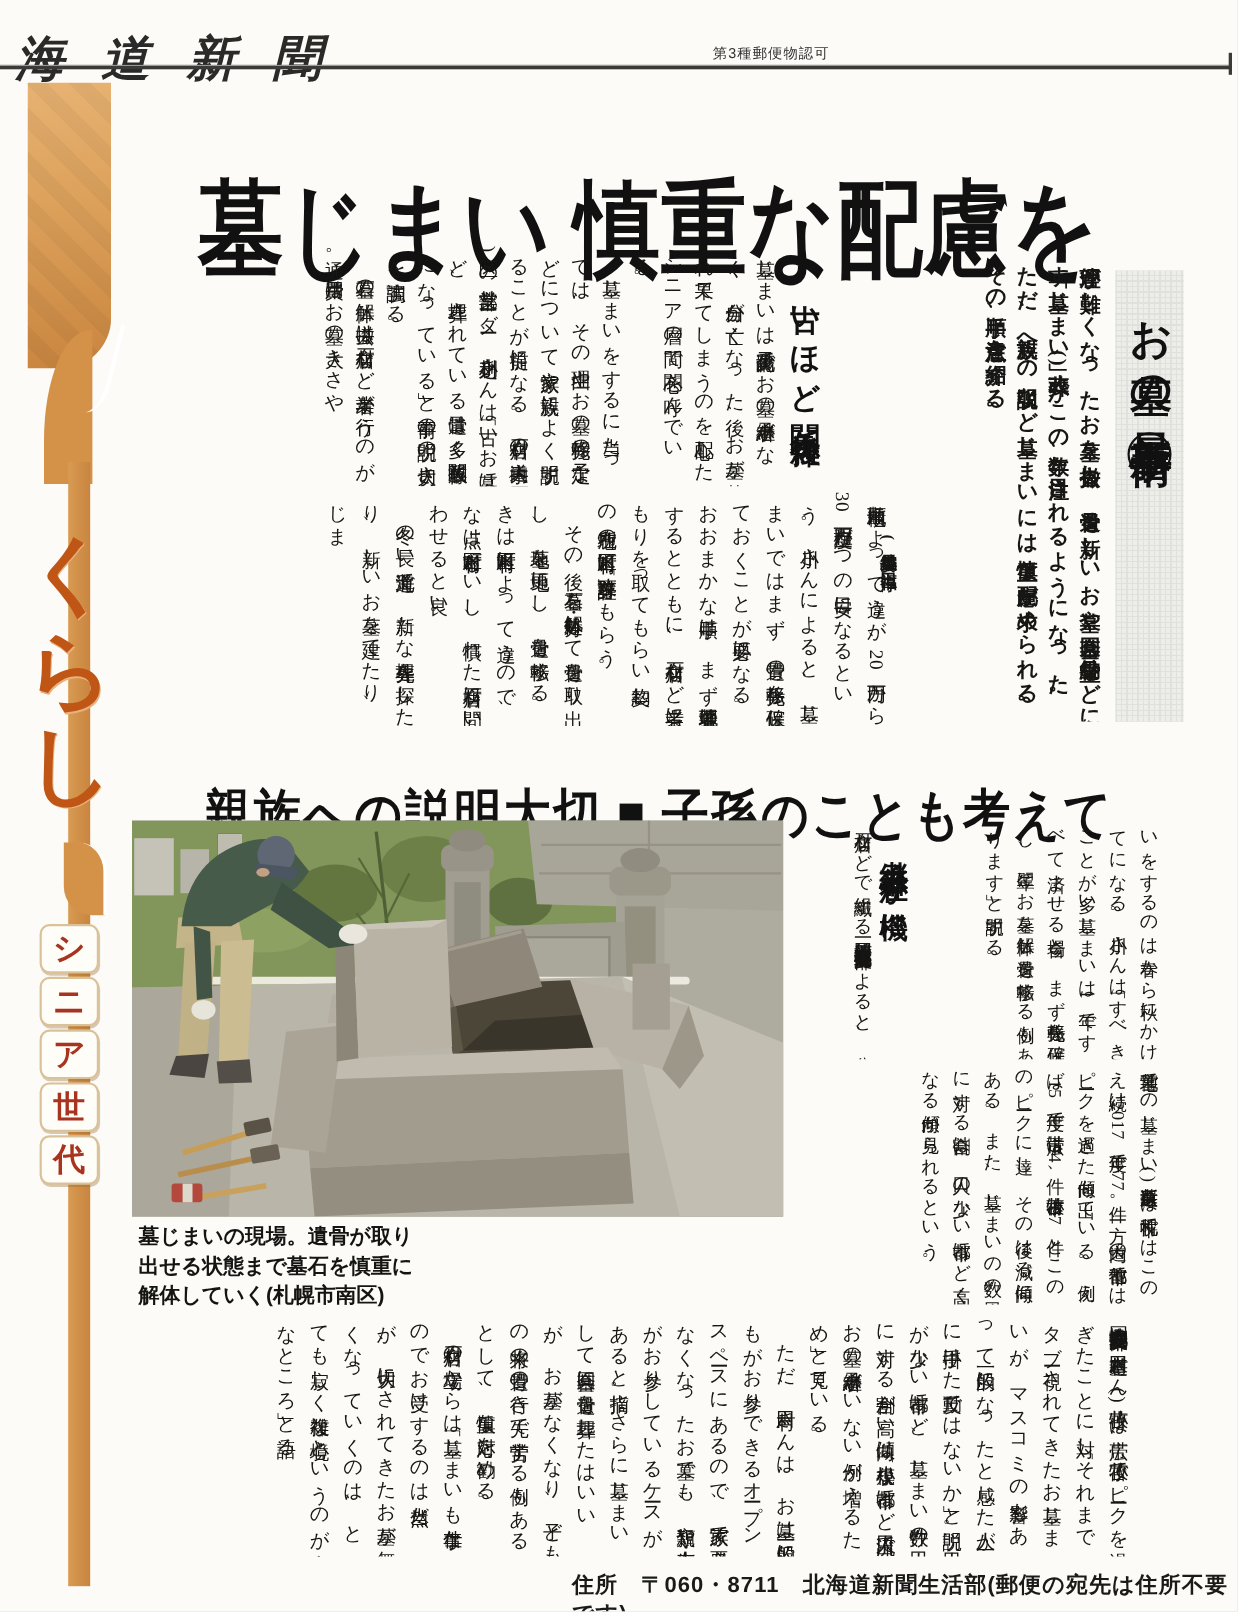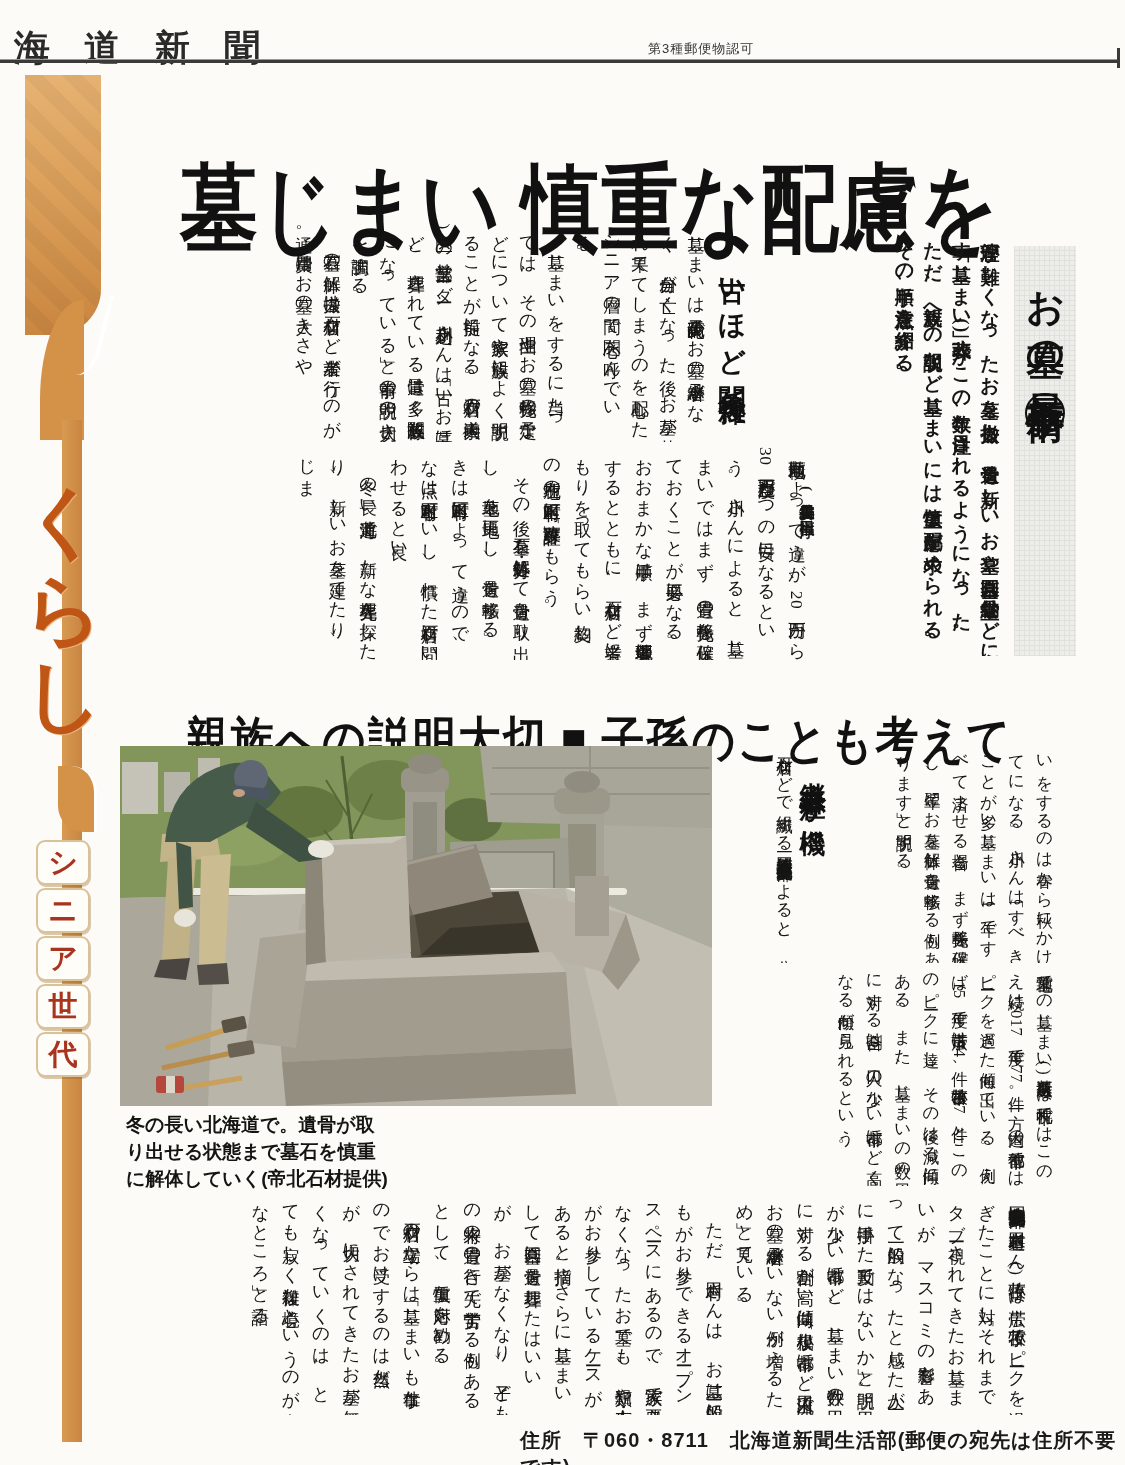--- a/index.html
+++ b/index.html
@@ -15,21 +15,21 @@
   html,body{margin:0;padding:0;background:#e8e6e0;}
   #page{
     position:relative;width:1125px;height:1465px;margin:0 auto;
     background:var(--paper);color:var(--ink);overflow:hidden;
     font-family:"Liberation Sans",sans-serif;
   }
   .abs{position:absolute;}
   
   .masthead{
     left:14px;top:24px;font-family:"Liberation Serif",serif;
-    font-size:36px;font-weight:700;letter-spacing:34px;color:#2a2a28;
+    font-size:44px;font-weight:700;letter-spacing:34px;color:#2a2a28;font-style:italic;
   }
   .permit{left:648px;top:40px;font-size:13px;color:#333;letter-spacing:1px;}
   .top-rule{left:0;top:59px;width:1120px;height:3px;background:#3a3a38;border-top:1px solid #999;}
   .top-rule-tick{left:1117px;top:48px;width:3px;height:20px;background:#3a3a38;}
   
   .side-wide{
     left:25px;top:75px;width:76px;height:260px;
     background:linear-gradient(175deg,#e7b273 0%,var(--accent-orange) 40%,var(--accent-orange-dark) 100%),
                repeating-linear-gradient(45deg,rgba(255,255,255,.07) 0 14px,rgba(0,0,0,.04) 14px 28px);
     background-blend-mode:multiply;border-radius:0 0 46px 0;
@@ -245,21 +245,21 @@
 
       <path d="M46,302 L112,282" stroke="#c79d56" stroke-width="5" fill="none"></path>
       <rect x="102" y="272" width="24" height="13" rx="2" fill="#5a5244" transform="rotate(-12 114 278)"></rect>
       <path d="M42,322 L116,306" stroke="#b98e4c" stroke-width="5" fill="none"></path>
       <rect x="108" y="296" width="26" height="14" rx="2" fill="#6a6254" transform="rotate(-10 121 303)"></rect>
       <path d="M62,342 L122,332" stroke="#c9a05c" stroke-width="5" fill="none"></path>
       <rect x="36" y="330" width="28" height="17" rx="3" fill="#b5483c"></rect>
       <rect x="46" y="330" width="9" height="17" fill="#ddd8cc"></rect>
     </svg>
   </div>
-  <div class="abs caption">冬の長い北海道で。遺骨が取り出せる状態まで墓石を慎重に解体していく(帝北石材提供)</div>
+  <div class="abs caption">墓じまいの現場。遺骨が取り出せる状態まで墓石を慎重に解体していく(札幌市南区)</div>
 
   <div class="abs vtext mid-col-a">いをするのは春から秋にかけてになる。小川さんは「すべきことが多い墓じまいは1年ですべて済ませる場合と、まず移転先を確保し、翌年にお墓を解体し遺骨を移転する例もあります」と説明する。</div>
   <div class="abs subhead-v mid-subhead">継承者不在が機に</div>
   <div class="abs vtext mid-col-b">石材店などで組織する一般社団法人日本石材産業協会北海道支部によると、公</div>
   <div class="abs vtext mid-band2">営墓地での墓じまい(墓所返還数)は札幌市ではこの数年増え続け2017年度で177件。一方、道内の他都市ではピークを過ぎた傾向も出ている。例えば15年度で帯広市は94件、苫小牧市は67件とこの数年のピークに達し、その後は減る傾向にある。また、墓じまいの数の人口に対する割合は、人口の少ない都市ほど高くなる傾向が見られるという。</div>
 
   <div class="abs vtext bottom-block">同協会北海道支部副支部長の田村基道さん(苫小牧)は帯広、苫小牧でピークを過ぎたことに対し「それまでタブー視されてきたお墓じまいが、マスコミの影響もあって一般的になったと感じた人が一斉に手掛けた反動ではないか」と説明。人口が少ない都市ほど、墓じまい件数の人口に対する割合が高い傾向は「小規模な都市ほど人口流出でお墓の継承者がいない例が増えるため」と見ている。
 　ただ、田村さんは、お墓は一般的に誰もがお参りできるオープンスペースにあるので、家族で必要なくなったお墓でも、親類や友人・知人がお参りしているケースがあると指摘。さらに墓じまいして合同墓に遺骨を埋葬したはいいが、お墓がなくなり、子どもの将来の遺骨の行き先で苦労する例もあるとして、慎重な対応を勧める。
 　石材店の立場からは「墓じまいも仕事なのでお受けするのは当然だが、大切にされてきたお墓が無くなっていくのは、とても寂しく複雑な心境というのが率直なところ」と語る。</div>
 

